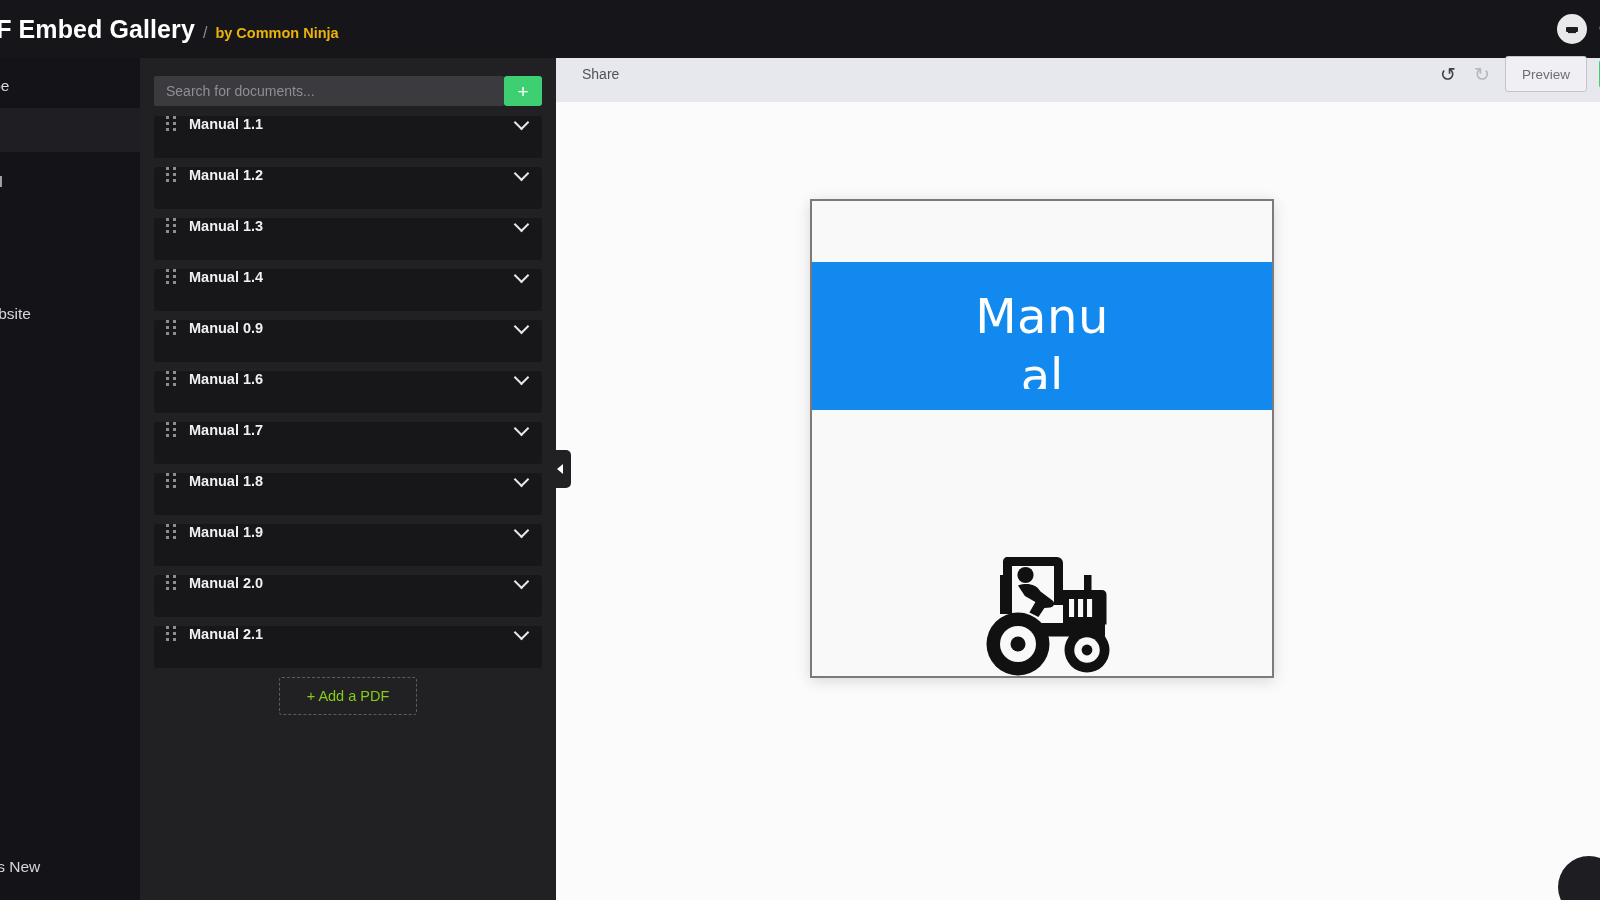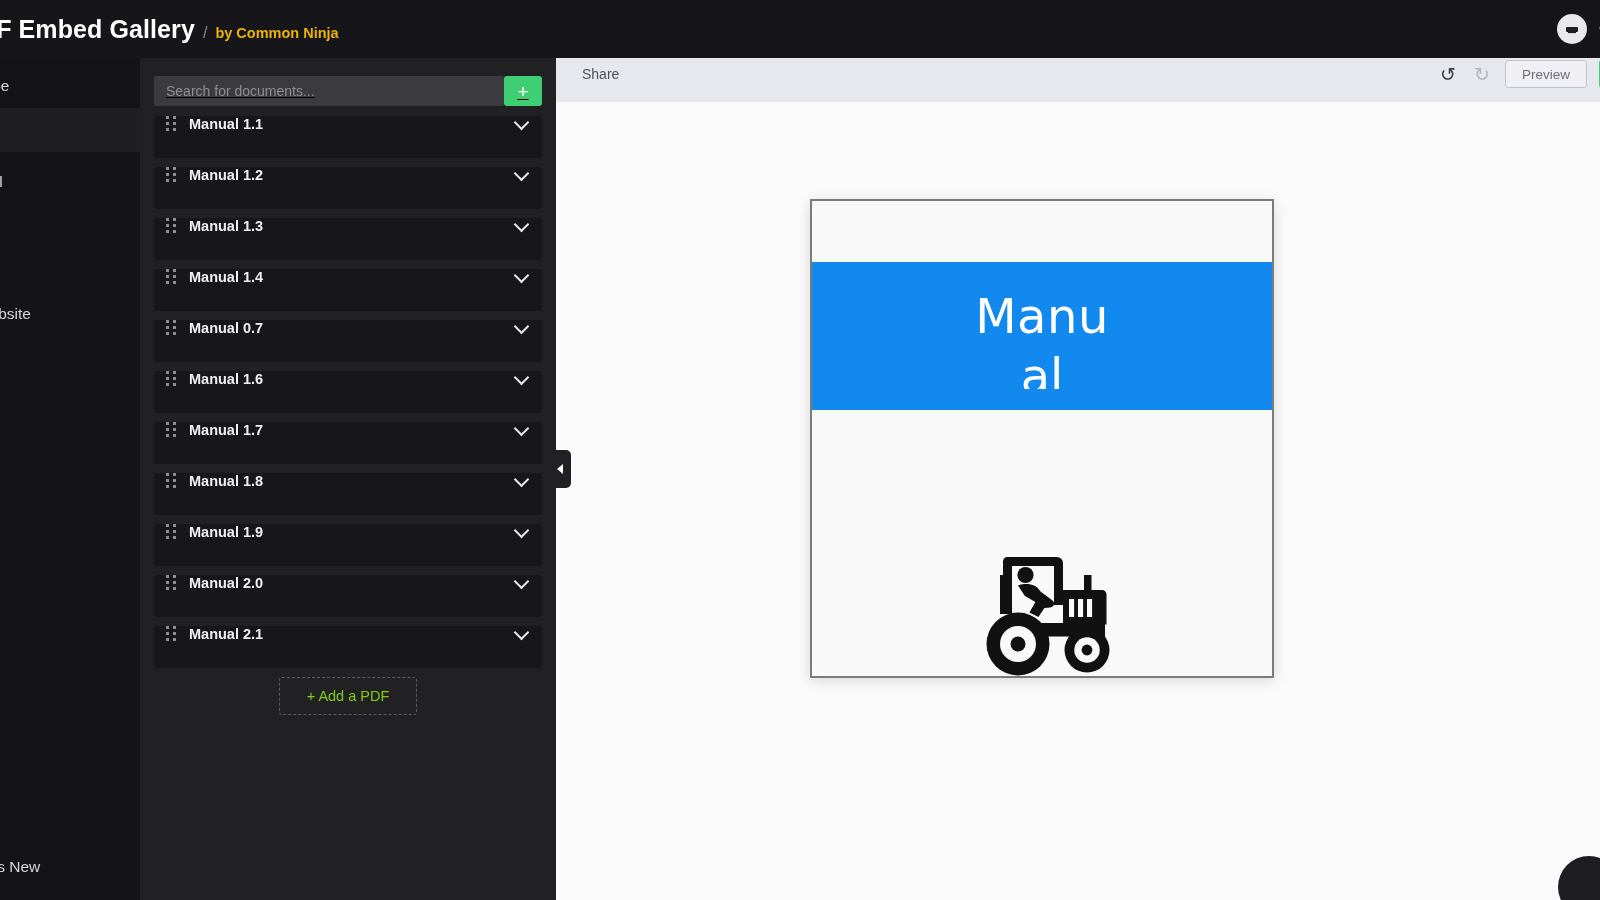--- a/index.html
+++ b/index.html
@@ -54,21 +54,20 @@
   }
 
   
   .docpanel {
     position: absolute; left: 140px; top: 58px; width: 416px; height: 842px;
     background: #212124;
   }
   .search-row {
     display: flex; align-items: center; gap: 0;
     padding: 18px 14px 0 14px;
-    text-decoration: underline;
   }
   .search-input {
     flex: 1; height: 30px; border: none; outline: none;
     background: #3a3a3f; color: #d8d8dd;
     font-size: 14px; font-family: "Liberation Sans", sans-serif;
     padding: 0 12px; border-radius: 2px;
   }
   .search-input::placeholder { color: #8e8e96; }
   .add-btn {
     width: 38px; height: 30px; border: none; border-radius: 3px;
@@ -127,21 +126,21 @@
   .toolbar-right {
     margin-left: auto; display: flex; align-items: center; gap: 12px;
     margin-right: -44px;
   }
   .icon-btn {
     width: 22px; height: 22px; display: flex; align-items: center; justify-content: center;
     cursor: pointer; font-size: 19px; color: #3e3e46; line-height: 1;
   }
   .icon-btn.disabled { color: #b6b6bf; cursor: default; }
   .preview-btn {
-    height: 28px; padding: 0 16px; background: #f0f0f4; border: 1px solid #c3c3cd;
+    height: 36px; padding: 0 16px; background: #f0f0f4; border: 1px solid #c3c3cd;
     border-radius: 3px; color: #6d6d78; font-size: 13.5px; cursor: pointer;
     font-family: "Liberation Sans", sans-serif;
   }
   .save-btn {
     height: 28px; padding: 0 18px; background: #3ecf73; border: none;
     border-radius: 3px; color: #ffffff; font-size: 13.5px; font-weight: bold;
     cursor: pointer; font-family: "Liberation Sans", sans-serif;
   }
 
   
@@ -287,21 +286,21 @@
       </div>
       <div class="doc-row">
         <span class="drag-handle">
             <i></i>
             <i></i>
             <i></i>
             <i></i>
             <i></i>
             <i></i>
           </span>
-        <span class="doc-label">Manual 0.7</span>
+        <span class="doc-label">Manual 0.9</span>
         <span class="chev"></span>
       </div>
       <div class="doc-row">
         <span class="drag-handle">
             <i></i>
             <i></i>
             <i></i>
             <i></i>
             <i></i>
             <i></i>

